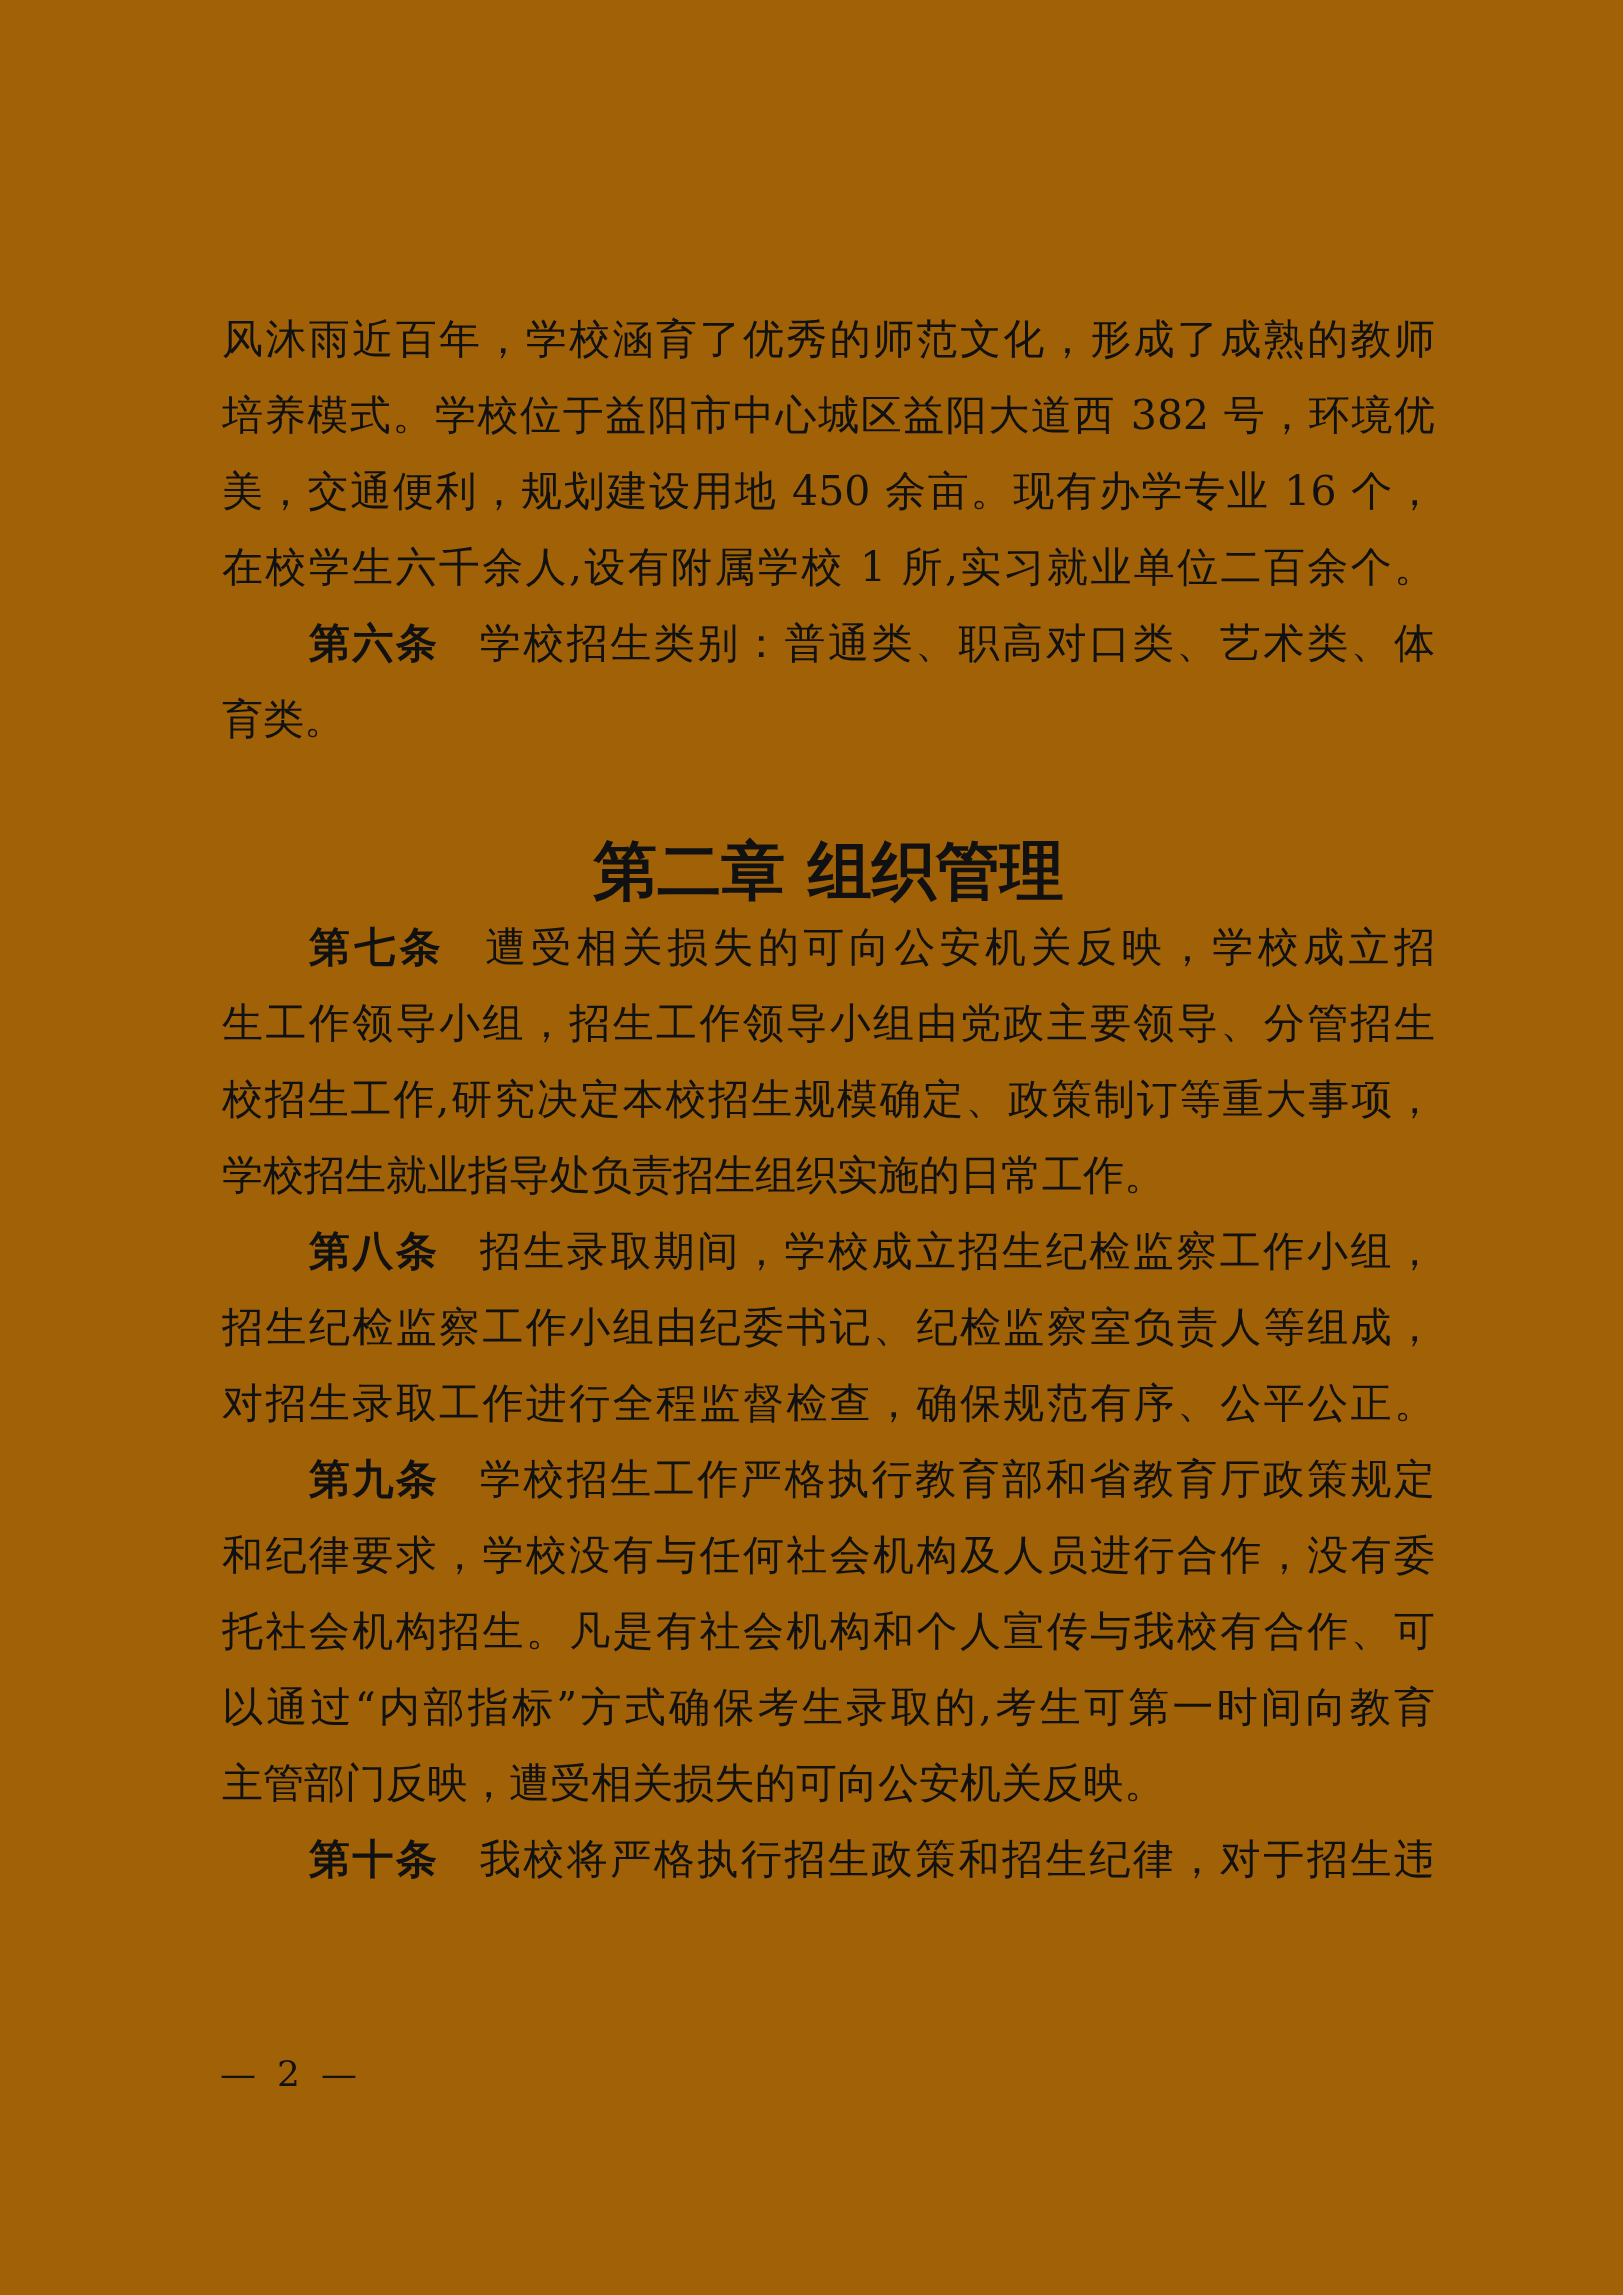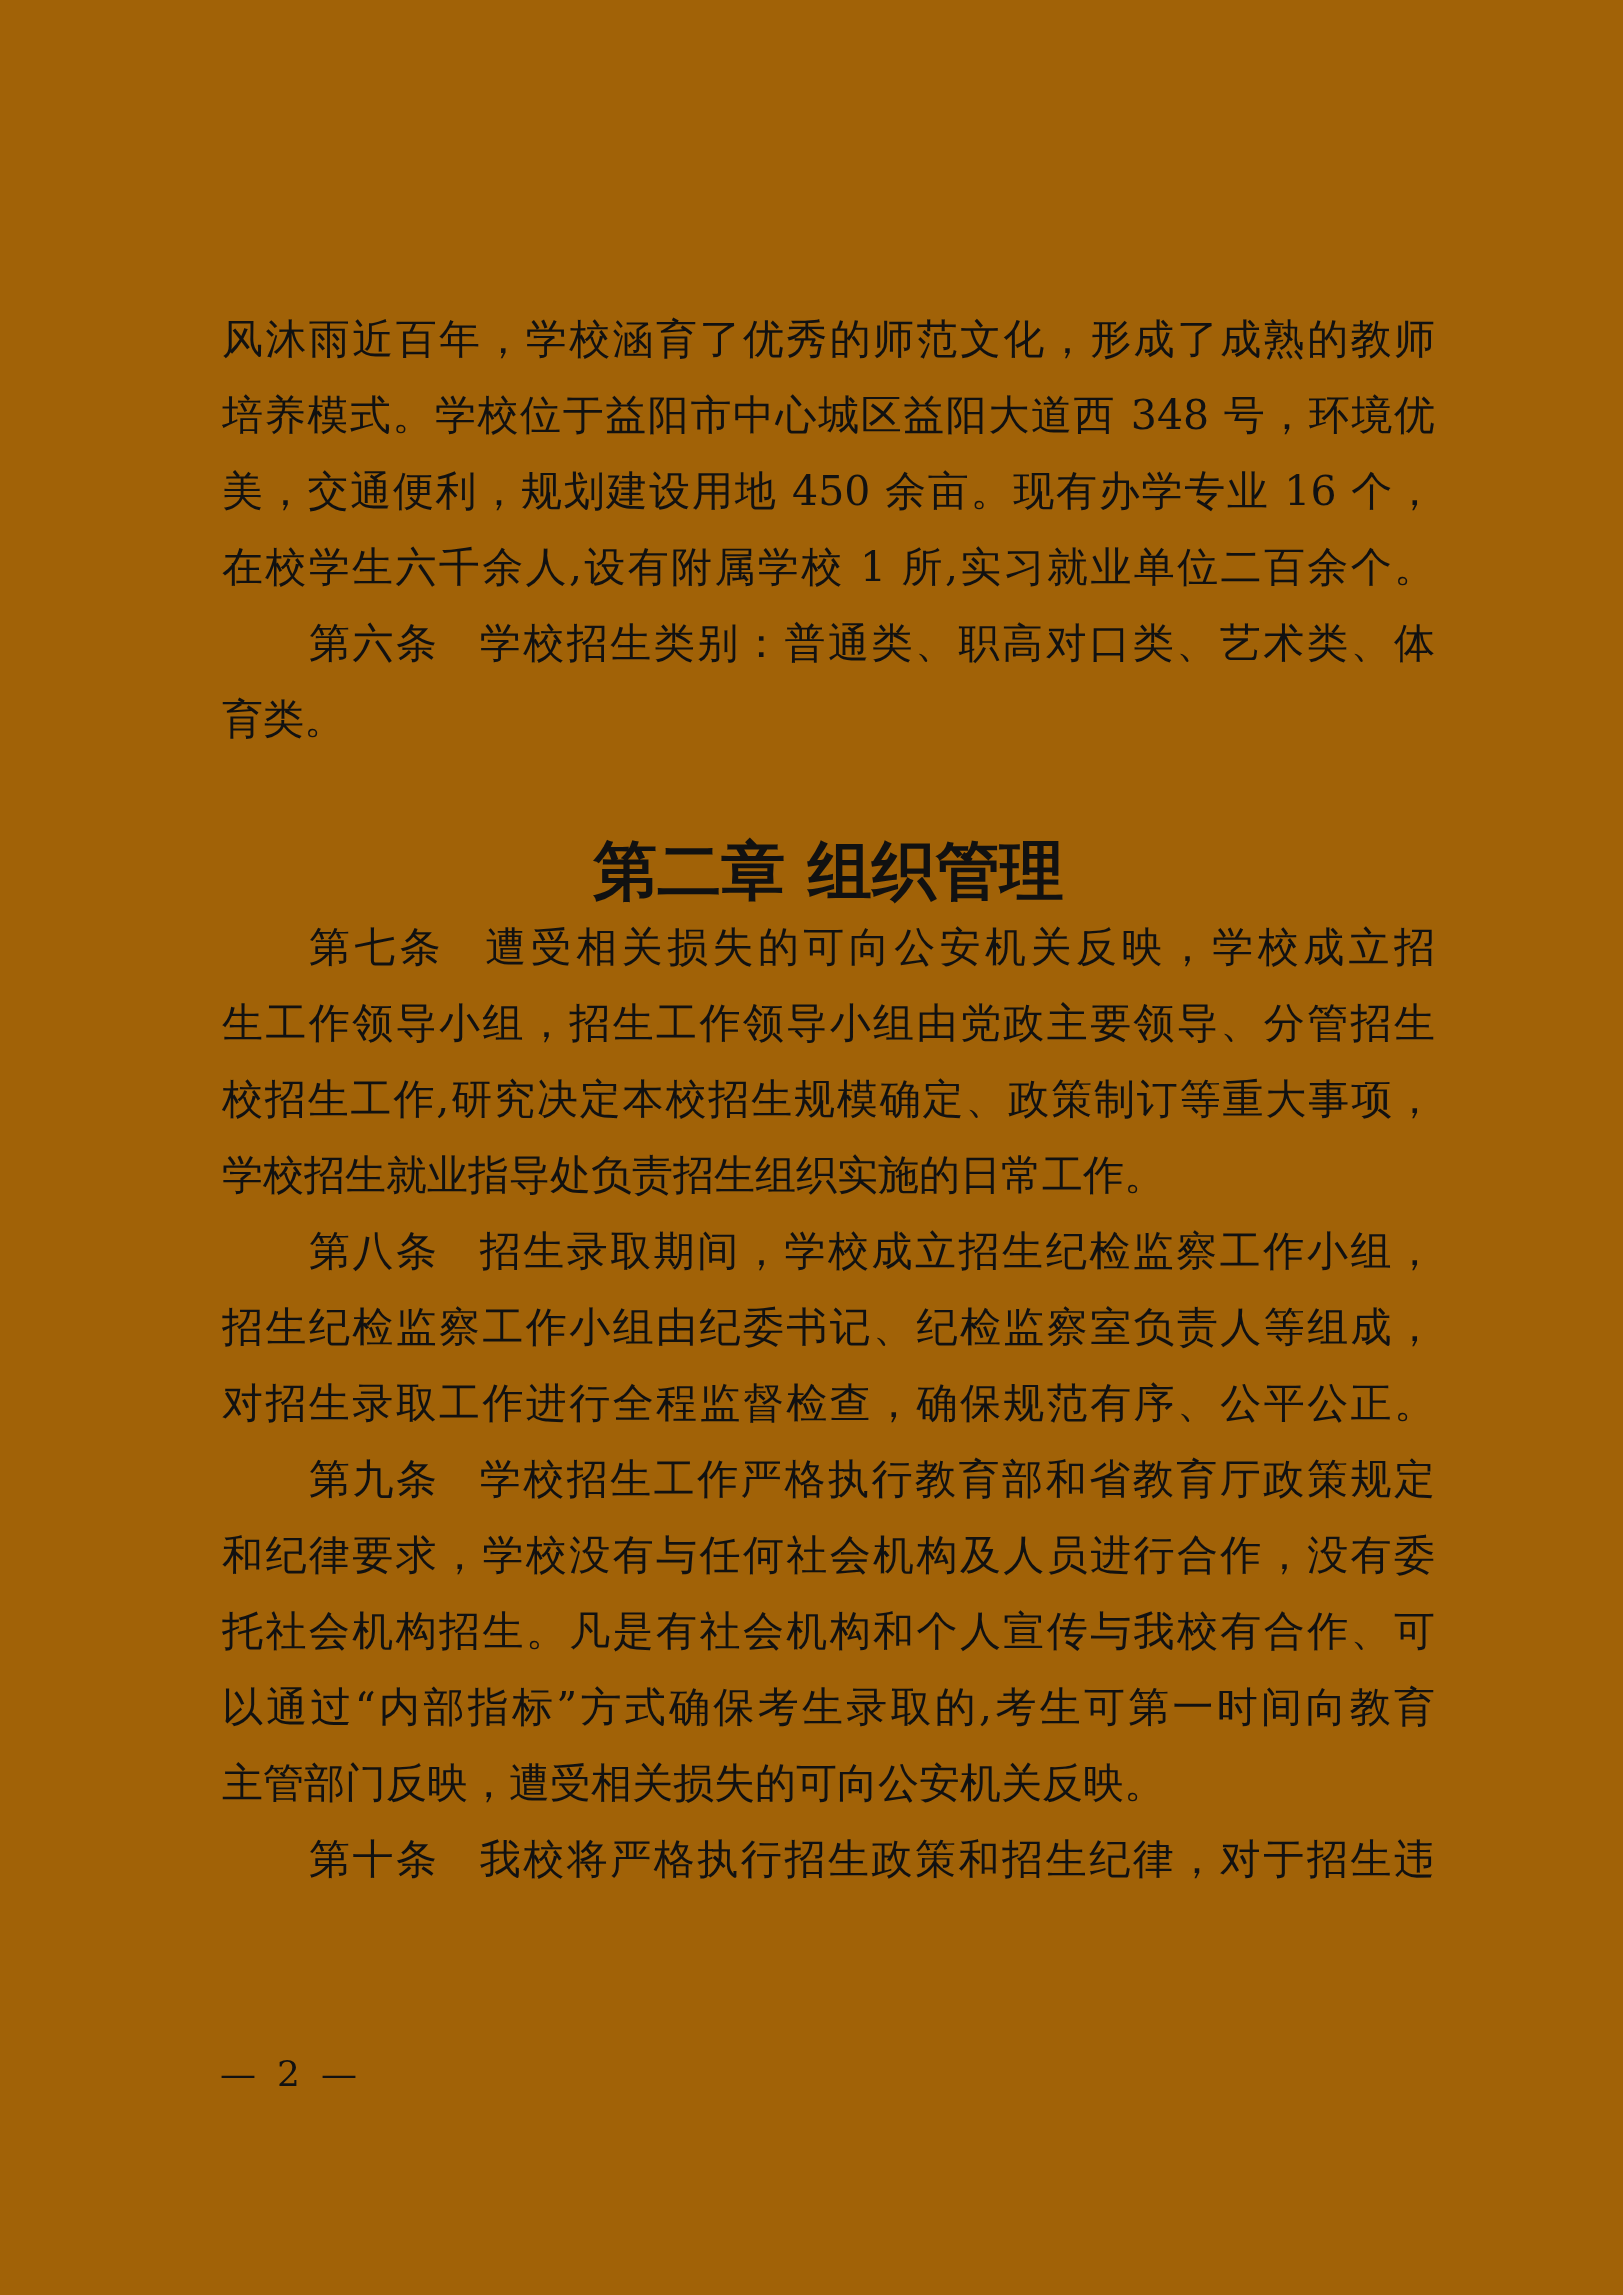--- a/index.html
+++ b/index.html
@@ -34,21 +34,21 @@
     white-space: nowrap;
   }
   .line.last {
     text-align: center;
     text-align-last: left;
   }
   .line.indent {
     padding-left: 87px;
   }
   .line .prefix {
-    font-weight: normal;
+    font-weight: bold;
     margin-right: 40px;
   }
   .spacer {
     height: 76px;
   }
   .chapter-heading {
     height: 76px;
     line-height: 76px;
     text-align: center;
     text-align-last: center;
@@ -70,21 +70,21 @@
 </style>
 </head>
 <body>
 
 <div class="page">
 
   <div class="text-block">
 
     <div class="line">风沐雨近百年，学校涵育了优秀的师范文化，形成了成熟的教师</div>
 
-    <div class="line">培养模式。学校位于益阳市中心城区益阳大道西 348 号，环境优</div>
+    <div class="line">培养模式。学校位于益阳市中心城区益阳大道西 382 号，环境优</div>
 
     <div class="line">美，交通便利，规划建设用地 450 余亩。现有办学专业 16 个，</div>
 
     <div class="line">在校学生六千余人,设有附属学校 1 所,实习就业单位二百余个。</div>
 
     <div class="line indent">
       <span class="prefix">第六条</span><span>学校招生类别：普通类、职高对口类、艺术类、体</span>
     </div>
 
     <div class="line last">育类。</div>

